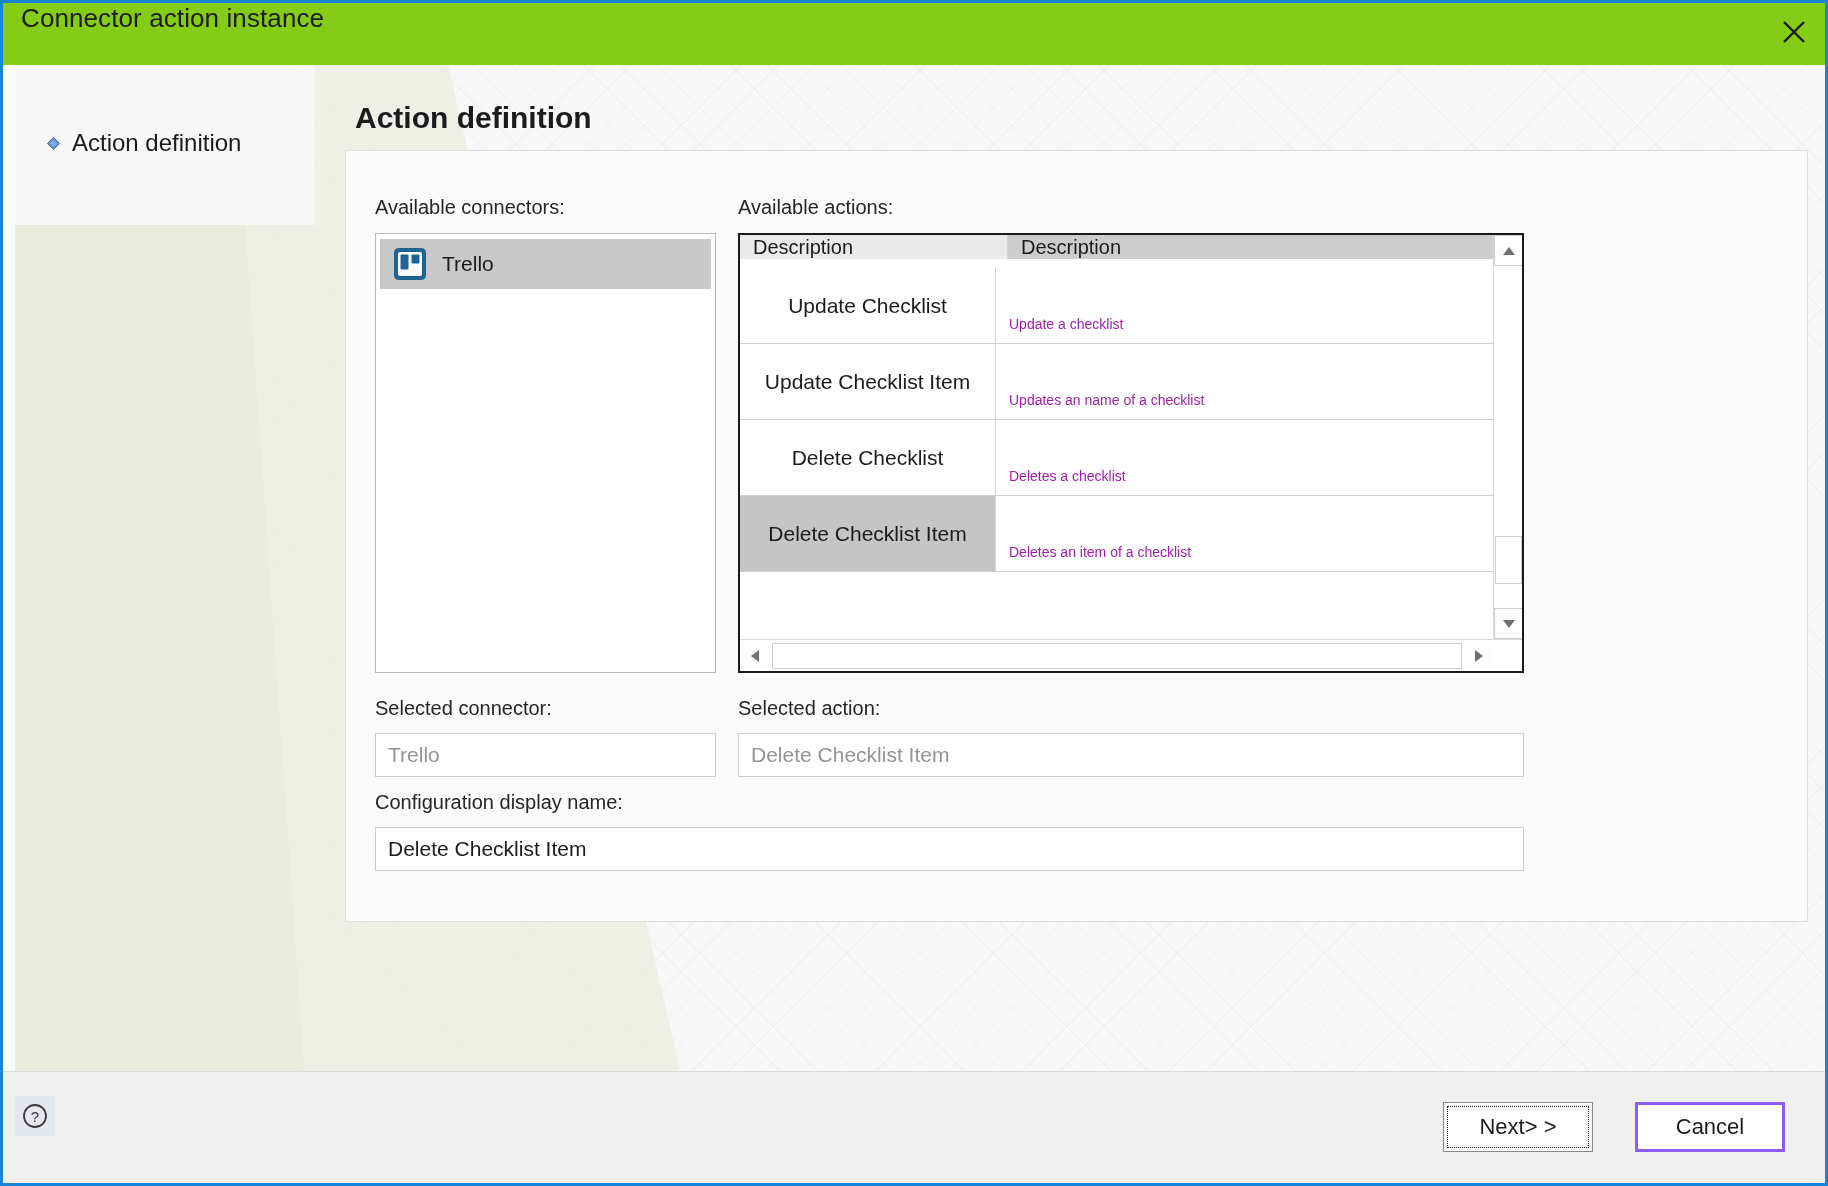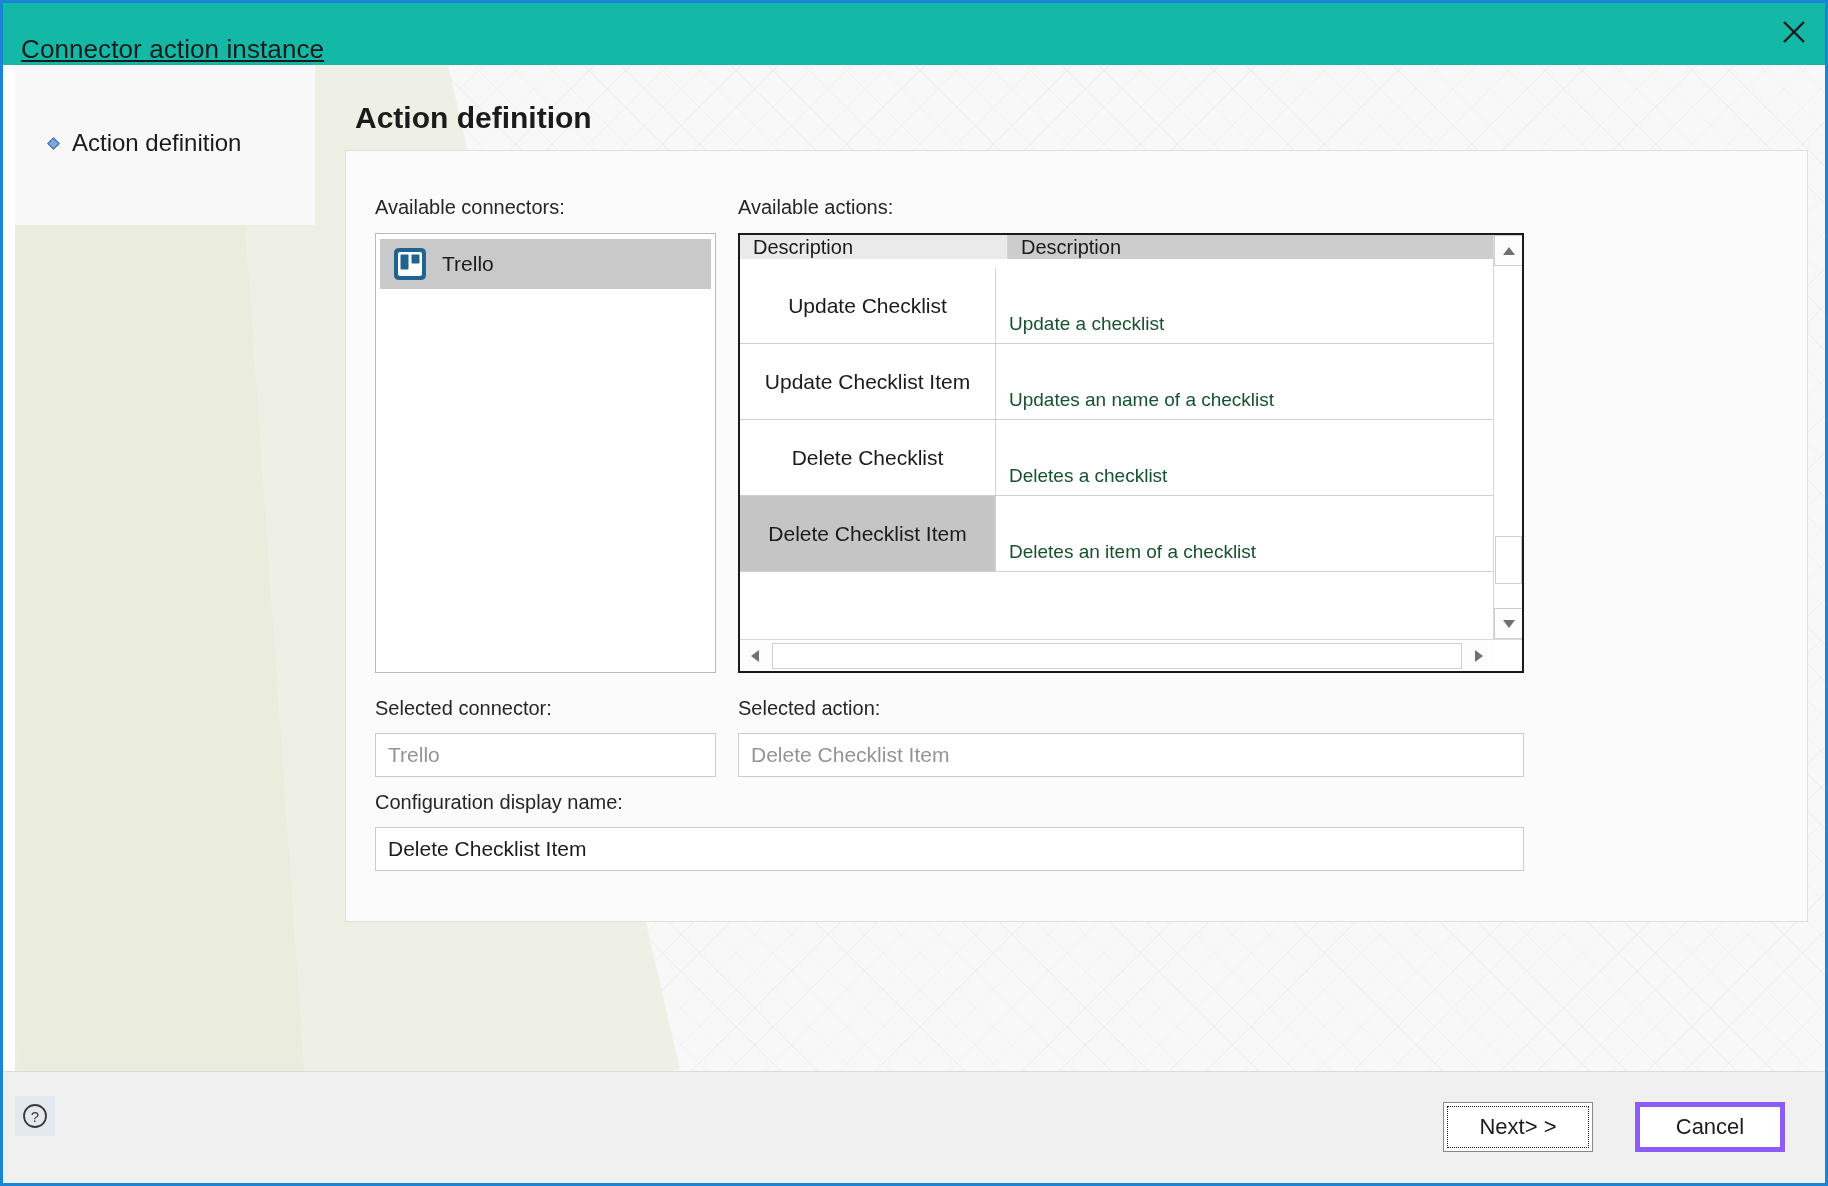--- a/index.html
+++ b/index.html
@@ -25,24 +25,23 @@
     background: #ffffff;
     overflow: hidden;
   }
 
   
   .titlebar {
     position: absolute;
     left: 0; top: 0;
     width: 100%;
     height: 62px;
-    background: #14b8a6;
-    display: flex;
-    align-items: flex-end;
-    text-decoration: underline;
+    background: #84cc16;
+    display: flex;
+    align-items: flex-start;
   }
   .title-text {
     margin-left: 18px;
     font-size: 26px;
     color: #1b1b1b;
     letter-spacing: 0.1px;
   }
   .close-btn {
     position: absolute;
     right: 0; top: 0;
@@ -245,22 +244,22 @@
     color: #1b1b1b;
     border-right: 1px solid #d3d3d3;
     box-sizing: border-box;
     text-align: center;
   }
   .cell-desc {
     flex: 1;
     display: flex;
     align-items: center;
     padding-left: 13px;
-    font-size: 19px;
-    color: #14532d;
+    font-size: 14px;
+    color: #a21caf;
     box-sizing: border-box;
     margin-top: 36px;
   }
   .grid-row.selected .cell-name {
     background: #c5c5c5;
   }
 
   
   .vscroll {
     position: absolute;
@@ -363,21 +362,21 @@
     display: flex;
     align-items: center;
     justify-content: center;
     cursor: pointer;
   }
   .btn {
     position: absolute;
     top: 30px;
     height: 50px;
     background: #ffffff;
-    border: 5px solid #8b5cf6;
+    border: 3px solid #8b5cf6;
     box-sizing: border-box;
     font-family: "Liberation Sans", sans-serif;
     font-size: 22px;
     color: #1b1b1b;
     display: flex;
     align-items: center;
     justify-content: center;
     cursor: pointer;
   }
   .btn.next  { right: 232px; width: 150px; border: 1px solid #878787; }

